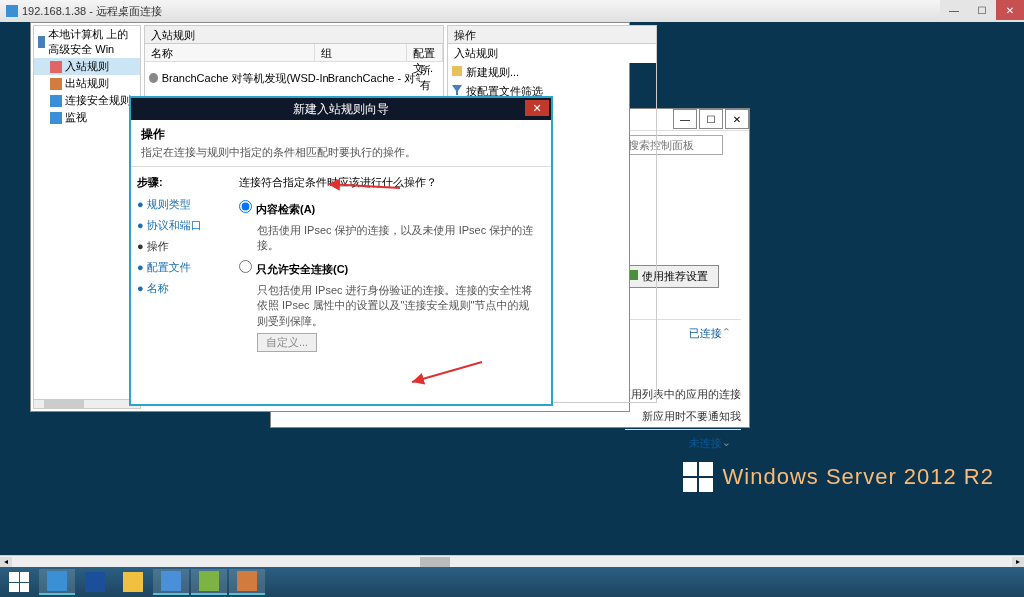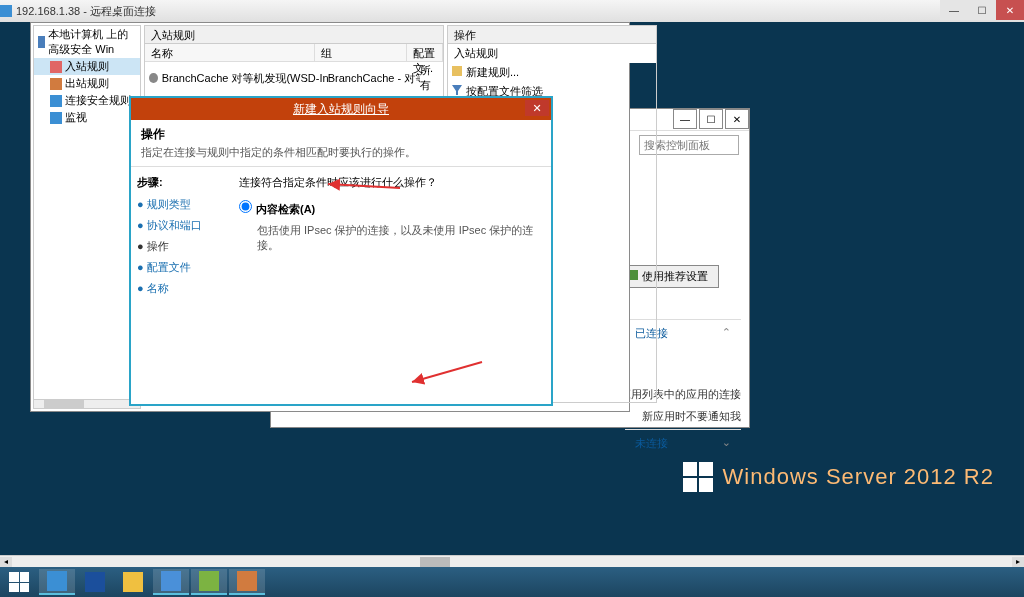--- a/index.html
+++ b/index.html
@@ -1,19 +1,19 @@
 <!DOCTYPE html>
 <html><head>
 <meta charset="utf-8">
 <style>
 * { margin: 0; padding: 0; box-sizing: border-box; font-family: "Microsoft YaHei", Tahoma, sans-serif; }
 body { width: 1024px; height: 597px; background: #0a3550; overflow: hidden; position: relative; }
 
 
-.titlebar { height: 22px; background: linear-gradient(#f5f5f5,#e0e0e0); display: flex; align-items: center; padding: 0 0; font-size: 11px; color: #333; position: relative; }
+.titlebar { height: 22px; background: linear-gradient(#f5f5f5,#e0e0e0); display: flex; align-items: center; padding: 0 6px; font-size: 11px; color: #333; position: relative; }
 .titlebar .icon { width: 12px; height: 12px; background: #3b8fd4; margin-right: 4px; }
 .titlebar .sys { position: absolute; right: 0; top: 0; display: flex; }
 .sysbtn { width: 28px; height: 20px; display: flex; align-items: center; justify-content: center; font-size: 10px; }
 .sysbtn.close { background: #c75050; color: #fff; }
 .sysbtn.min, .sysbtn.max { background: #e5e5e5; }
 
 
 .topright { position: absolute; right: 4px; top: 24px; display: flex; gap: 4px; align-items: center; }
 .cloud { width: 20px; height: 20px; background: #3bb1e8; border-radius: 3px; }
 .connect-label { background: #fff; padding: 2px 6px; font-size: 11px; border: 1px solid #ccc; }
@@ -49,32 +49,32 @@
 .act-item.new::before { background: #e8c060; }
 .act-item.filter::before { background: #4a7ebb; clip-path: polygon(0 0,100% 0,60% 60%,60% 100%,40% 100%,40% 60%); }
 .fw-scroll { position: absolute; left: 2px; bottom: 2px; width: 108px; height: 10px; background: #eee; border: 1px solid #ccc; }
 .fw-scroll .thumb { width: 40px; height: 8px; background: #ccc; margin-left: 10px; }
 
 
 .ctrl-win { position: absolute; left: 270px; top: 86px; width: 480px; height: 320px; background: #fff; border: 1px solid #888; }
 .ctrl-titlebar { height: 22px; background: #fff; border-bottom: 1px solid #ddd; display: flex; justify-content: flex-end; }
 .ctrl-sys { display: flex; }
 .csb { width: 24px; height: 20px; border: 1px solid #888; margin-left: 2px; display: flex; align-items: center; justify-content: center; font-size: 10px; }
-.ctrl-search { position: absolute; right: 10px; top: 26px; }
+.ctrl-search { position: absolute; right: 26px; top: 26px; }
 .ctrl-search input { width: 100px; height: 20px; border: 1px solid #aaa; font-size: 11px; padding: 0 4px; }
 .ctrl-btn { position: absolute; right: 30px; top: 156px; }
 .ctrl-btn button { font-size: 11px; padding: 3px 10px; border: 1px solid #888; background: #efefef; text-align: center; }
 .ctrl-btn button .g { width: 10px; height: 10px; background: #4c8f3a; display: inline-block; margin-right: 4px; }
-.conn-row { display: flex; justify-content: space-between; border-top: 1px solid #ddd; padding: 6px 10px; font-size: 11px; color: #0a5a9c; }
+.conn-row { display: flex; justify-content: flex-end; border-top: 1px solid #ddd; padding: 6px 10px; font-size: 11px; color: #0a5a9c; }
 .conn-row .chev { color: #888; }
 .conn-text { position: absolute; left: 468px; font-size: 11px; color: #333; }
 
 
 .wizard { position: absolute; left: 129px; top: 74px; width: 424px; height: 310px; background: #fff; border: 2px solid #2aa4c8; }
-.wiz-title { height: 22px; background: #c2410c; color: #fff; font-size: 12px; text-align: center; line-height: 22px; position: relative; text-decoration: underline; }
+.wiz-title { height: 22px; background: #0f172a; color: #fff; font-size: 12px; text-align: center; line-height: 22px; position: relative; }
 .wiz-title .wclose { position: absolute; right: 2px; top: 2px; width: 24px; height: 16px; background: #c0392b; color: #fff; font-size: 11px; text-align: center; line-height: 16px; }
 .wiz-head { padding: 6px 10px; border-bottom: 1px solid #ddd; }
 .wiz-head h3 { font-size: 12px; font-weight: bold; }
 .wiz-head p { font-size: 11px; color: #555; margin-top: 2px; }
 .wiz-body { display: flex; height: 228px; }
 .wiz-steps { width: 96px; padding: 8px 6px; }
 .wiz-steps .st { font-size: 11px; color: #1a6fb0; padding: 3px 0; }
 .wiz-steps .st.cur { color: #333; font-weight: normal; }
 .wiz-steps .lbl { font-size: 11px; font-weight: bold; margin-bottom: 4px; }
 .wiz-main { flex: 1; padding: 8px 12px; font-size: 11px; position: relative; }
@@ -252,20 +252,25 @@
         <div class="st cur">● <span>操作</span></div>
         <div class="st">● <span>配置文件</span></div>
         <div class="st">● <span>名称</span></div>
       </div>
       <div class="wiz-main">
         <div class="q">连接符合指定条件时应该进行什么操作？</div>
         <div class="opt">
           <label><input type="radio" name="act" checked="" style=""><span>内容检索(A)</span></label>
           <div class="desc">包括使用 IPsec 保护的连接，以及未使用 IPsec 保护的连接。</div>
         </div>
+        <div class="opt">
+          <label><input type="radio" name="act" style=""><span>只允许安全连接(C)</span></label>
+          <div class="desc">只包括使用 IPsec 进行身份验证的连接。连接的安全性将依照 IPsec 属性中的设置以及"连接安全规则"节点中的规则受到保障。</div>
+          <div class="custom-btn"><button disabled="">自定义...</button></div>
+        </div>
       </div>
     </div>
   </div>
 
   <div class="arrow" style="left:324px; top:156px;">
     <svg width="80" height="20">
         <defs>
           <marker id="ah1" markerWidth="8" markerHeight="8" refX="6" refY="3" orient="auto">
             <path d="M0,0 L6,3 L0,6 Z" fill="#e03030"></path>
           </marker>

